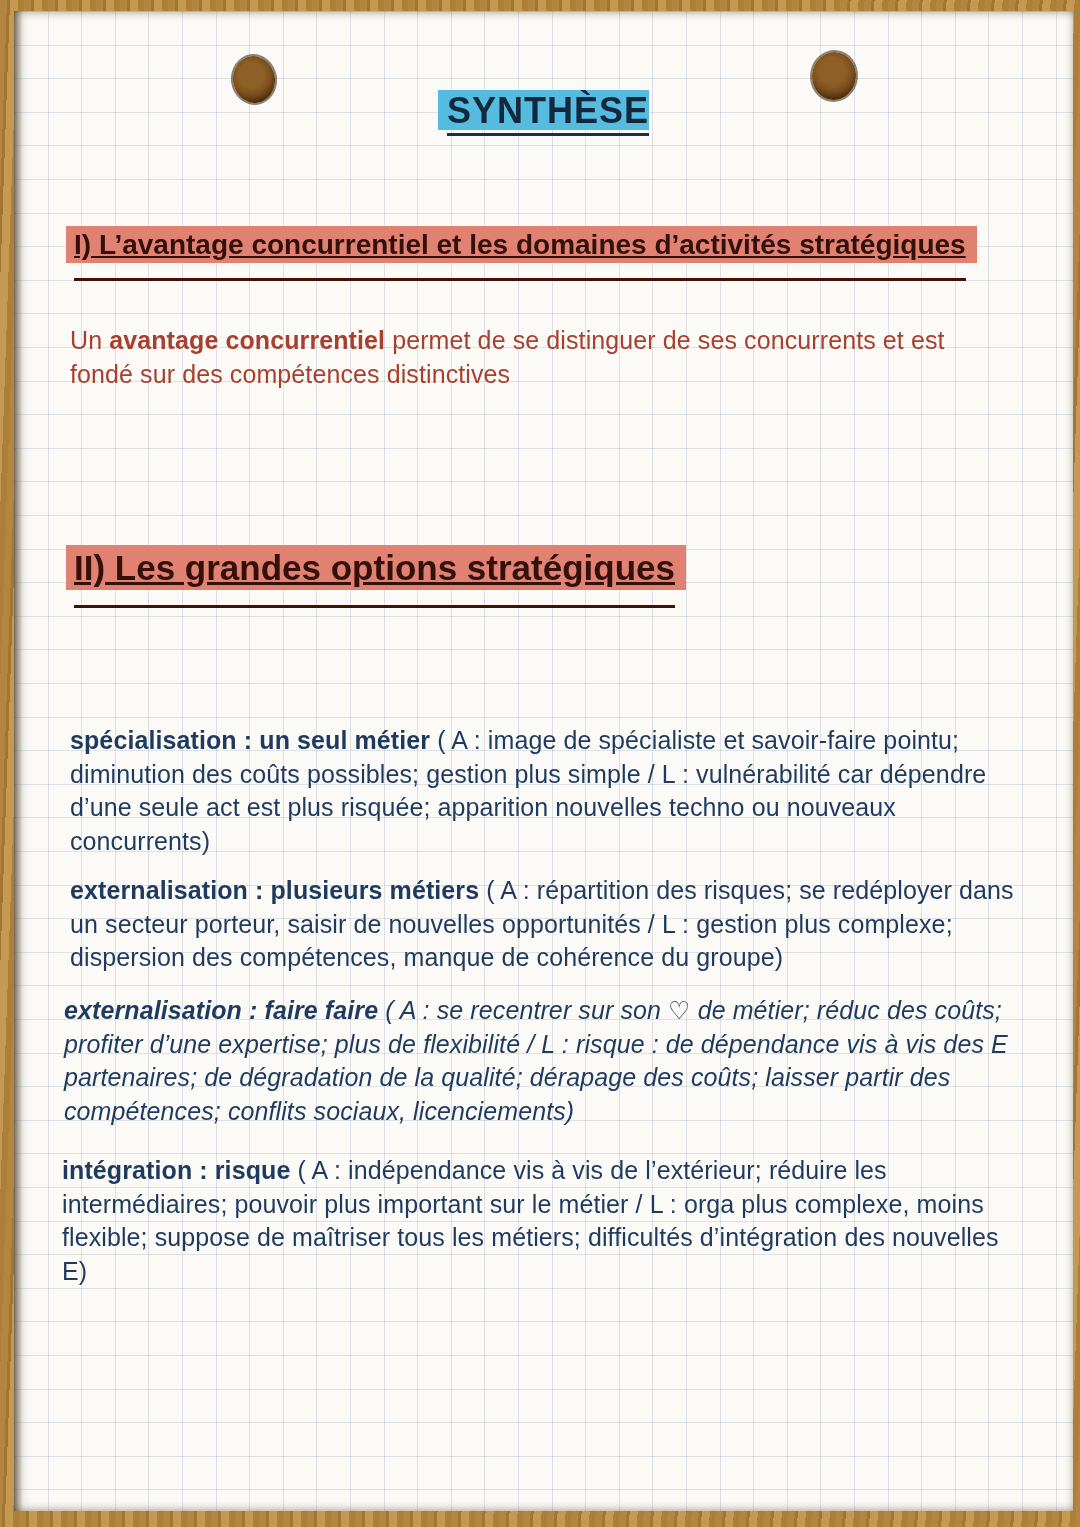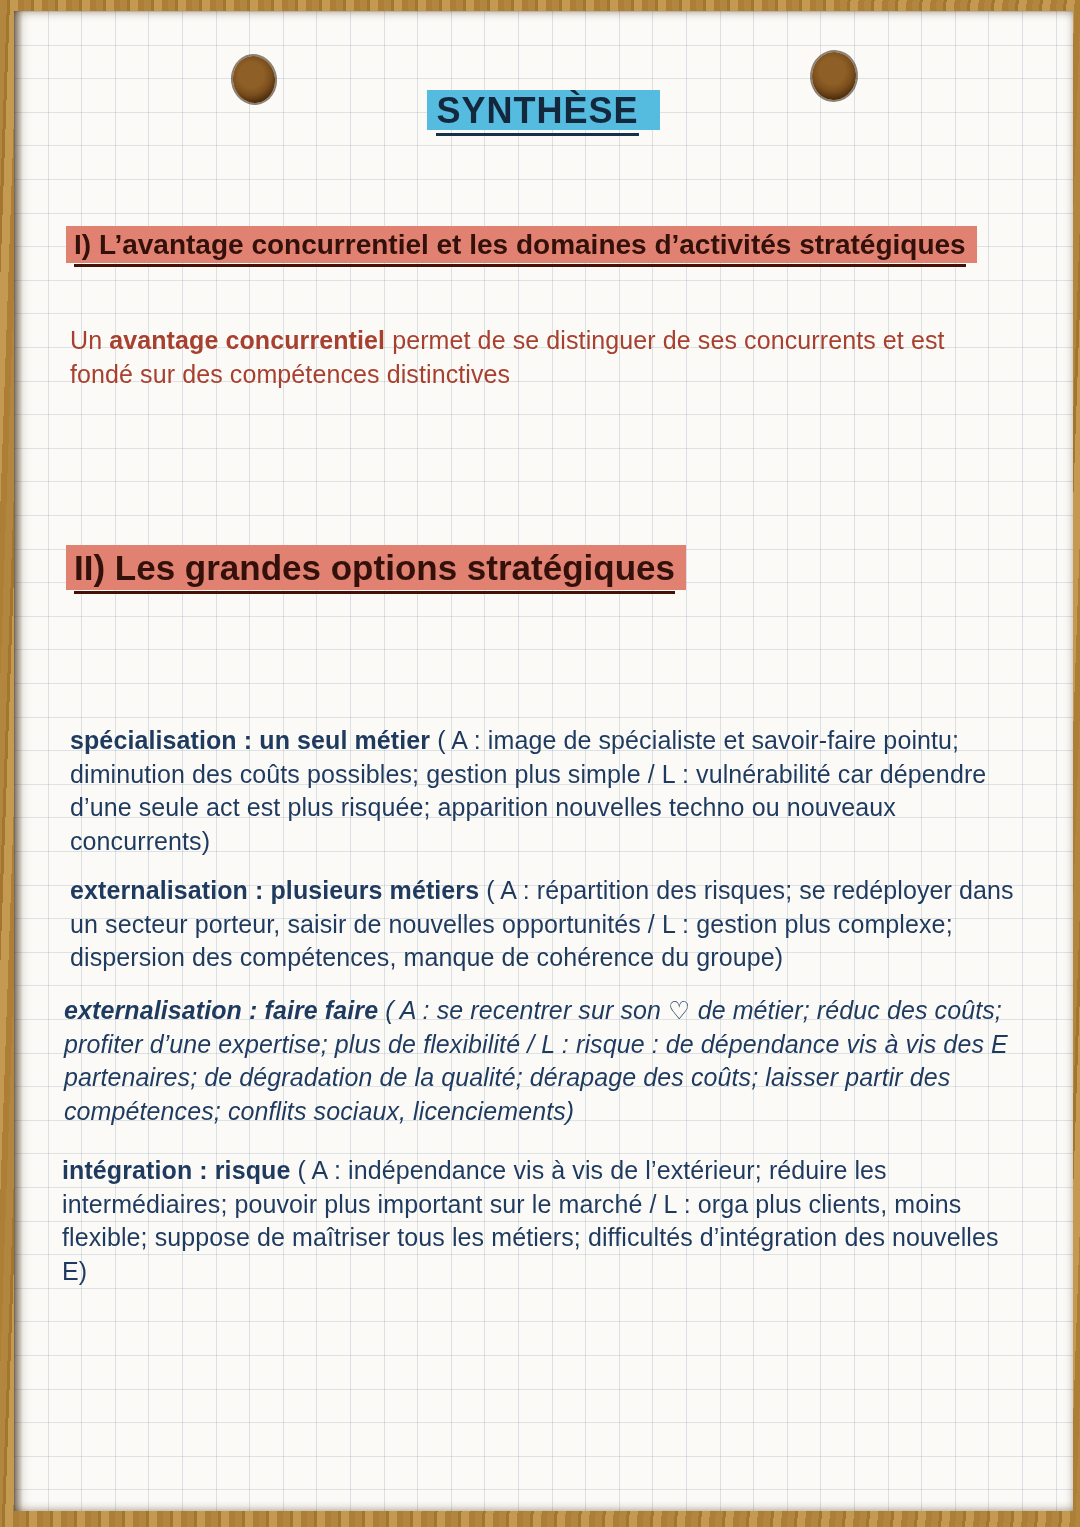--- a/index.html
+++ b/index.html
@@ -13,26 +13,26 @@
       repeating-linear-gradient(to bottom, rgba(105,130,158,0.20) 0 1px, transparent 1px 33.6px);
     box-shadow: inset 10px 0 14px -8px rgba(70,45,15,0.55), inset -6px 0 9px -6px rgba(70,45,15,0.35),
                 inset 0 8px 10px -7px rgba(70,45,15,0.35), inset 0 -8px 10px -7px rgba(70,45,15,0.35);}
   .hole{position:absolute;border-radius:50%;
     background:radial-gradient(circle at 45% 40%, #8e5f26 0 35%, #7a4d1c 55%, #46280a 78%, #2e1a05 100%);
     box-shadow:0 0 0 2px rgba(50,30,8,0.55);}
   .hole.left{left:219px;top:45px;width:42px;height:47px;transform:rotate(-8deg);}
   .hole.right{left:798px;top:41px;width:44px;height:48px;transform:rotate(6deg);}
   .title-wrap{position:absolute;top:79px;left:0;width:100%;text-align:center;line-height:1;}
   .hl-blue{display:inline-block;background:#55bbdf;color:#13283d;font-weight:bold;
-    padding:3px 21px 1px 9px;}
+    padding:3px 0 1px 9px;}
   .hl-blue .ul{border-bottom:3px solid #16314e;padding-bottom:2px;}
   .title-line1{font-size:36px;letter-spacing:1px;}
   .title-line2{font-size:38px;letter-spacing:1px;margin-top:2px;}
   .hl-pink{display:inline-block;background:#e08172;color:#33100a;font-weight:bold;padding:3px 11px 2px 8px;}
-  .hl-pink .ul{border-bottom:3px solid #441107;padding-bottom:4px;}
+  .hl-pink .ul{border-bottom:3px solid #441107;padding-bottom:18px;text-decoration:underline;}
   .heading1{position:absolute;top:215px;left:52px;font-size:28px;}
   .heading2{position:absolute;top:534px;left:52px;font-size:35px;}
   .subheading{position:absolute;top:611px;left:56px;font-size:27px;font-weight:bold;color:#1c3a63;}
   .subheading .ul{border-bottom:3px solid #1c3a63;padding-bottom:3px;}
   .para{position:absolute;font-size:25px;line-height:33.6px;letter-spacing:0.1px;}
   .red{color:#a8402f;}
   .navy{color:#1e3a5f;}
   .para b{font-weight:bold;text-align:center;}
   .p1{top:288px;left:56px;width:930px;}
   .p2{top:388px;left:58px;width:950px;}
@@ -70,15 +70,15 @@
       <span class="hl-pink"><span class="ul">II) Les grandes options stratégiques</span></span>
     </div>
 
 
     <p class="para navy p-spec"><b>spécialisation : un seul métier</b><span> ( A : image de spécialiste et savoir-faire pointu; diminution des coûts possibles; gestion plus simple / L : vulnérabilité car dépendre d’une seule act est plus risquée; apparition nouvelles techno ou nouveaux concurrents)</span></p>
 
     <p class="para navy p-div"><b>externalisation : plusieurs métiers</b><span> ( A : répartition des risques; se redéployer dans un secteur porteur, saisir de nouvelles opportunités / L : gestion plus complexe; dispersion des compétences, manque de cohérence du groupe)</span></p>
 
     <p class="para navy p-ext"><b>externalisation : faire faire</b><span> ( A : se recentrer sur son ♡ de métier; réduc des coûts; profiter d’une expertise; plus de flexibilité / L : risque : de dépendance vis à vis des E partenaires; de dégradation de la qualité; dérapage des coûts; laisser partir des compétences; conflits sociaux, licenciements)</span></p>
 
-    <p class="para navy p-int"><b>intégration : risque</b><span> ( A : indépendance  vis à vis de l’extérieur; réduire les intermédiaires; pouvoir plus important sur le marché / L : orga plus clients, moins flexible; suppose de maîtriser tous les métiers; difficultés d’intégration des nouvelles E)</span></p>
+    <p class="para navy p-int"><b>intégration : risque</b><span> ( A : indépendance  vis à vis de l’extérieur; réduire les intermédiaires; pouvoir plus important sur le métier / L : orga plus complexe, moins flexible; suppose de maîtriser tous les métiers; difficultés d’intégration des nouvelles E)</span></p>
   </div>
 </div>
 
 </body></html>

